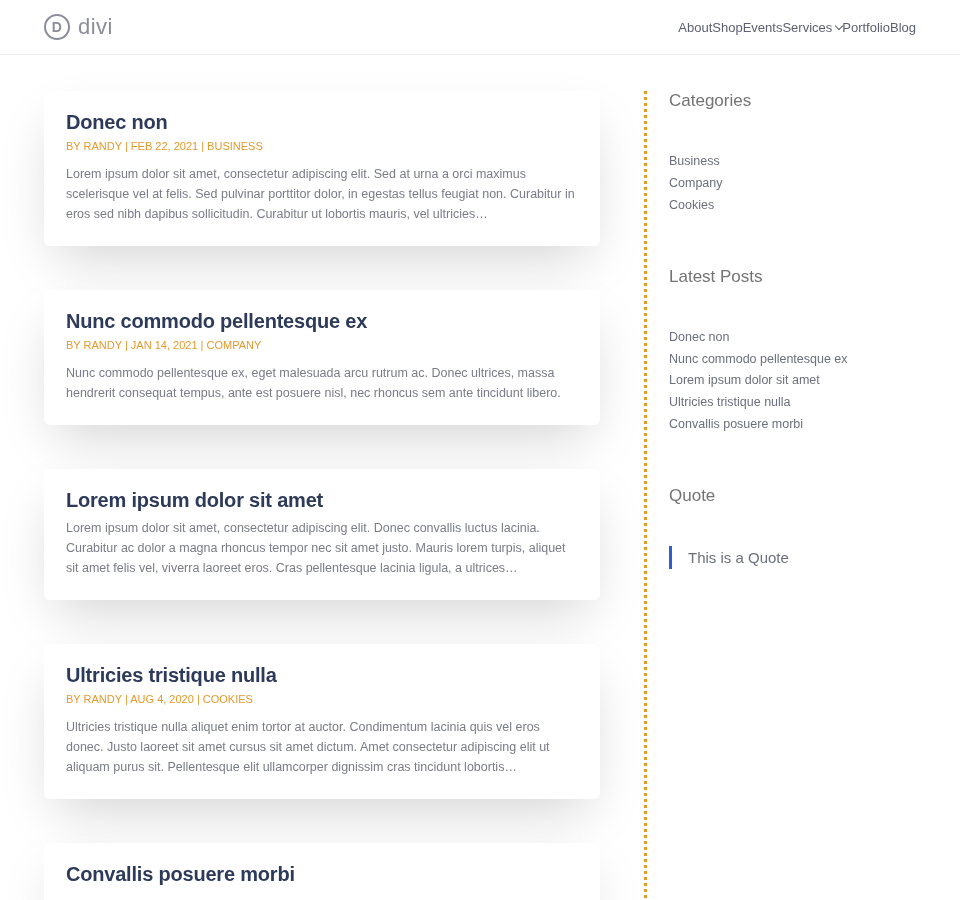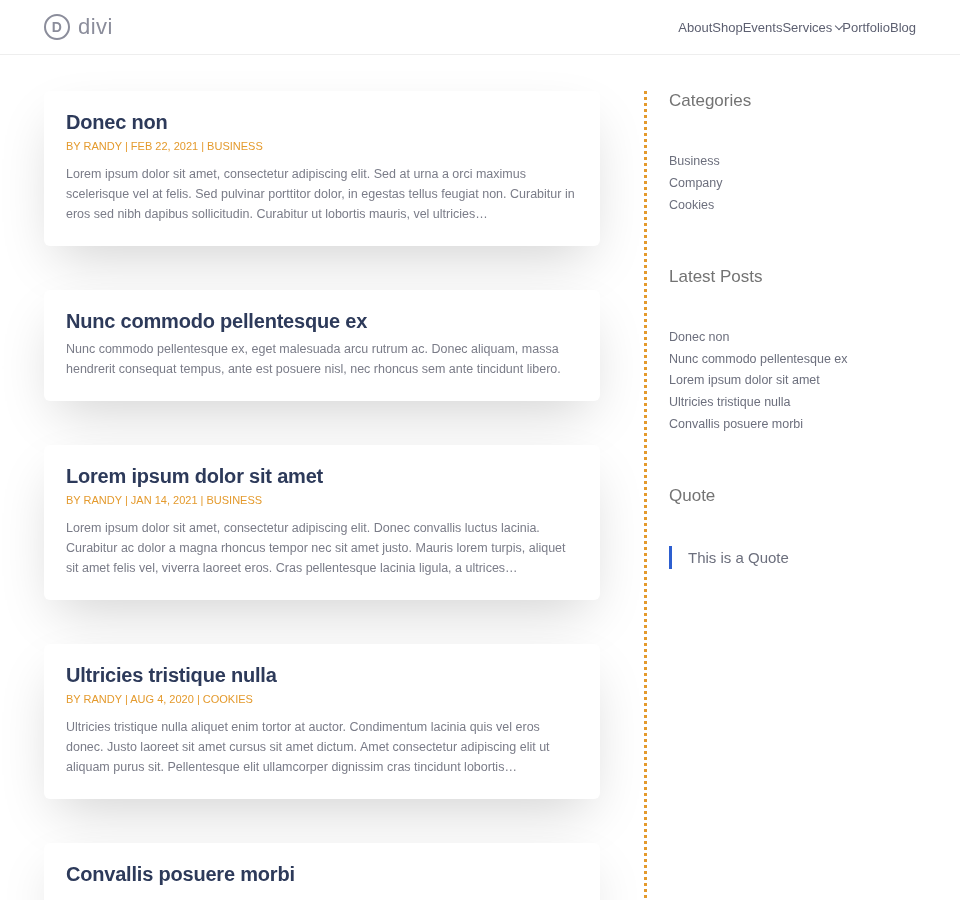--- a/index.html
+++ b/index.html
@@ -140,25 +140,25 @@
 <div class="page">
 
   <main class="main">
       <article class="card">
         <h2>Donec non</h2>
         <div class="meta"><span>BY</span> <span>RANDY</span> | <span>FEB 22, 2021</span> | <span>BUSINESS</span></div>
         <p class="excerpt">Lorem ipsum dolor sit amet, consectetur adipiscing elit. Sed at urna a orci maximus scelerisque vel at felis. Sed pulvinar porttitor dolor, in egestas tellus feugiat non. Curabitur in eros sed nibh dapibus sollicitudin. Curabitur ut lobortis mauris, vel ultricies…</p>
       </article>
       <article class="card">
         <h2>Nunc commodo pellentesque ex</h2>
-        <p class="excerpt">Nunc commodo pellentesque ex, eget malesuada arcu rutrum ac. Donec aliquam, massa hendrerit consequat tempus, ante est posuere nisl, nec rhoncus sem ante tincidunt libero.</p>
+        <div class="meta"><span>BY</span> <span>RANDY</span> | <span>JAN 14, 2021</span> | <span>COMPANY</span></div>
+        <p class="excerpt">Nunc commodo pellentesque ex, eget malesuada arcu rutrum ac. Donec ultrices, massa hendrerit consequat tempus, ante est posuere nisl, nec rhoncus sem ante tincidunt libero.</p>
       </article>
       <article class="card">
         <h2>Lorem ipsum dolor sit amet</h2>
-        <div class="meta"><span>BY</span> <span>RANDY</span> | <span>JAN 14, 2021</span> | <span>BUSINESS</span></div>
         <p class="excerpt">Lorem ipsum dolor sit amet, consectetur adipiscing elit. Donec convallis luctus lacinia. Curabitur ac dolor a magna rhoncus tempor nec sit amet justo. Mauris lorem turpis, aliquet sit amet felis vel, viverra laoreet eros. Cras pellentesque lacinia ligula, a ultrices…</p>
       </article>
       <article class="card">
         <h2>Ultricies tristique nulla</h2>
         <div class="meta"><span>BY</span> <span>RANDY</span> | <span>AUG 4, 2020</span> | <span>COOKIES</span></div>
         <p class="excerpt">Ultricies tristique nulla aliquet enim tortor at auctor. Condimentum lacinia quis vel eros donec. Justo laoreet sit amet cursus sit amet dictum. Amet consectetur adipiscing elit ut aliquam purus sit. Pellentesque elit ullamcorper dignissim cras tincidunt lobortis…</p>
       </article>
       <article class="card">
         <h2>Convallis posuere morbi</h2>
       </article>

